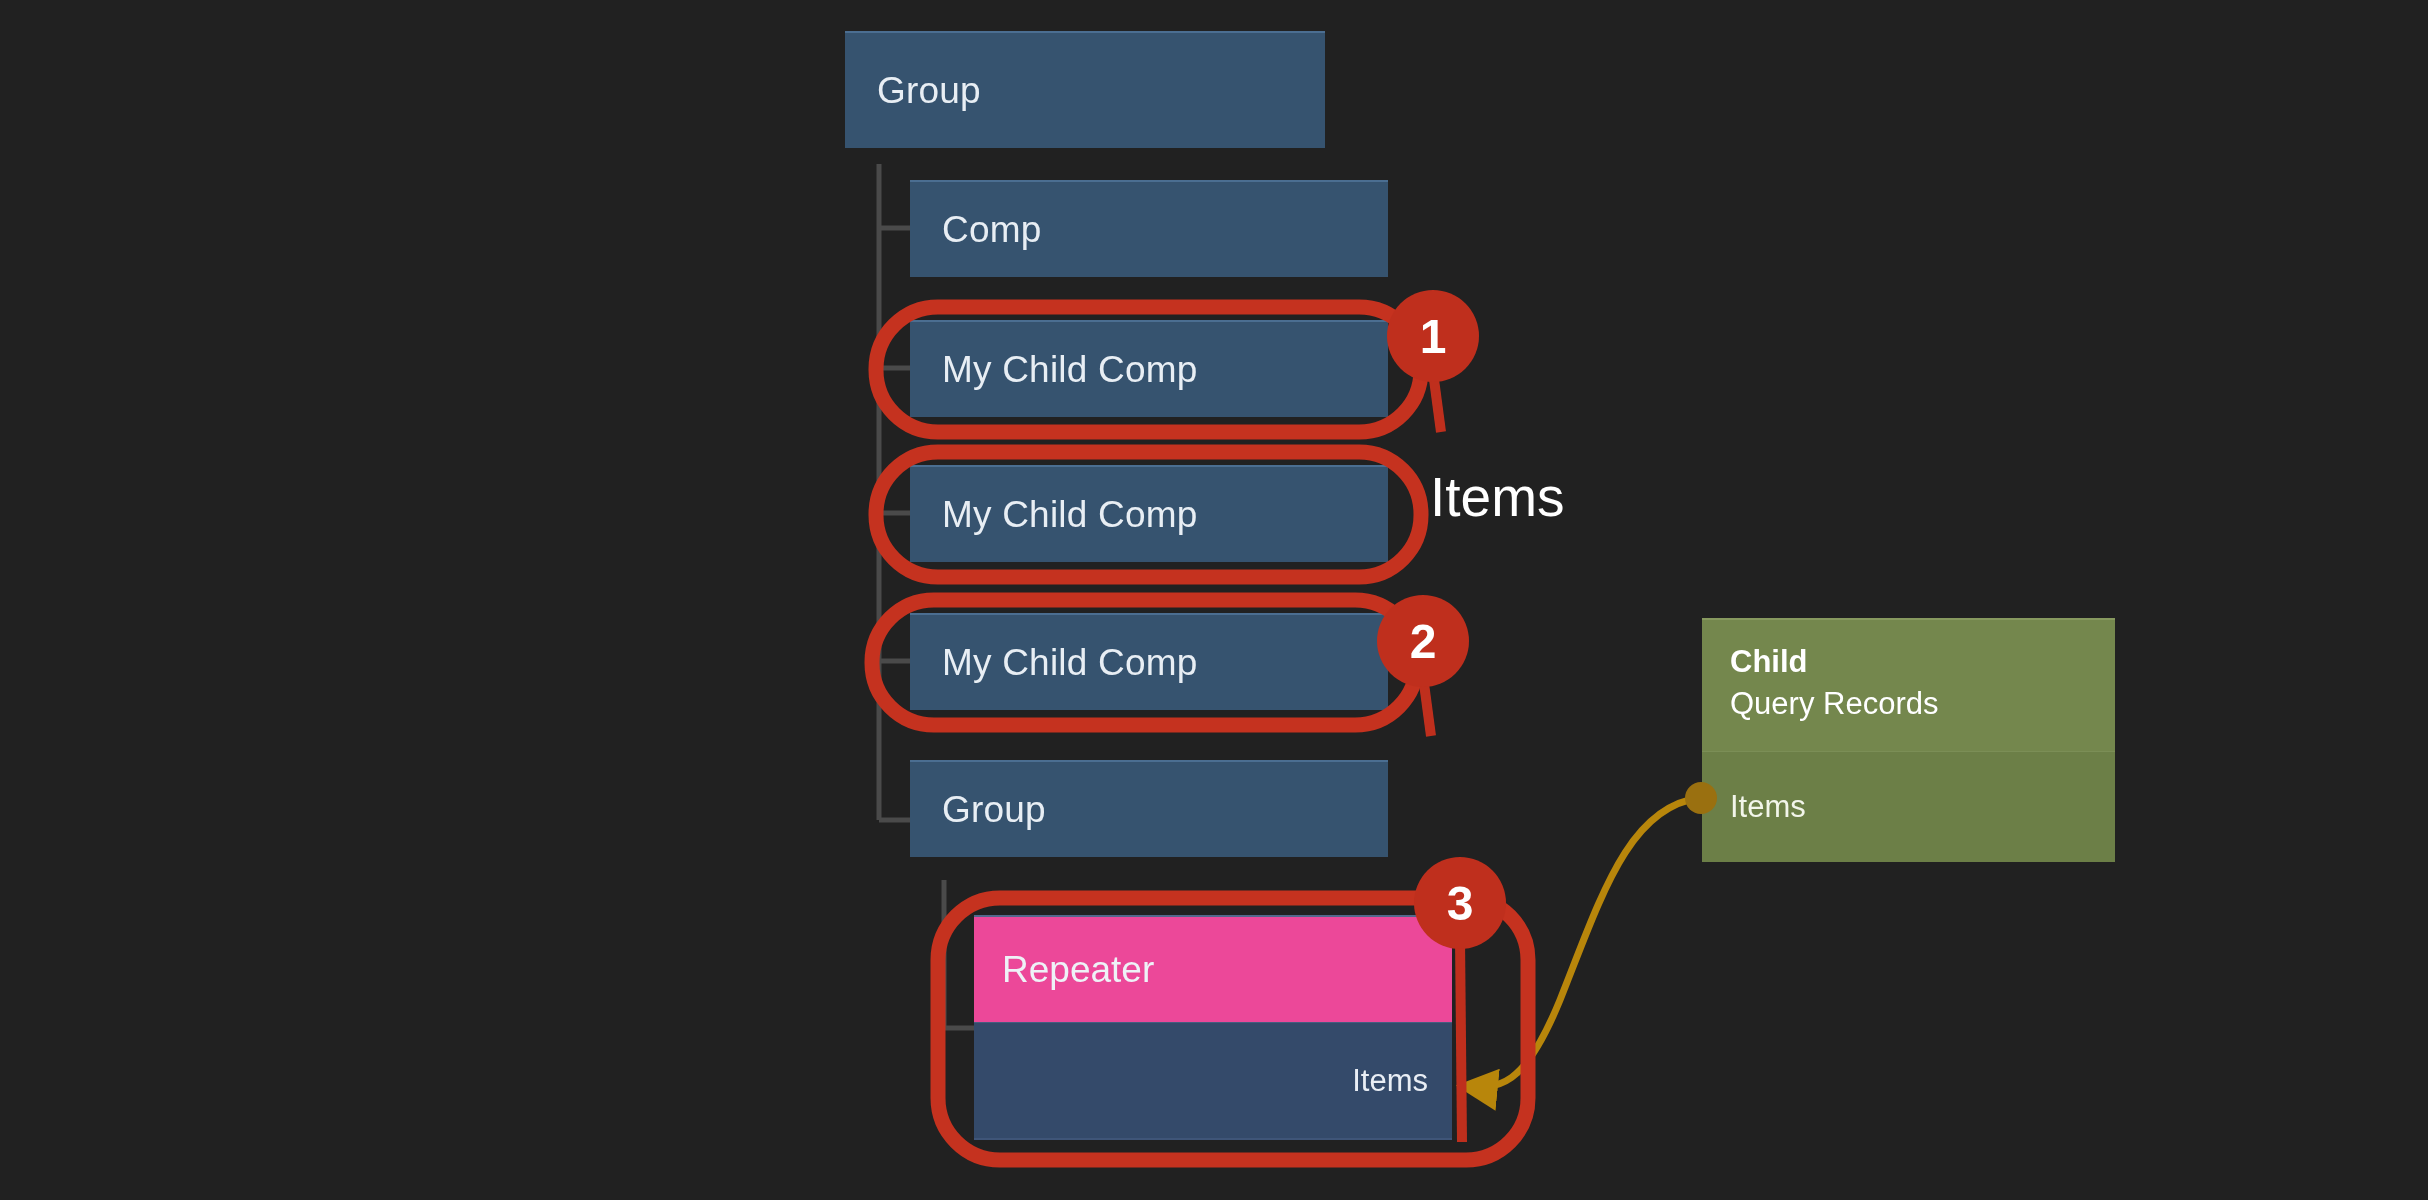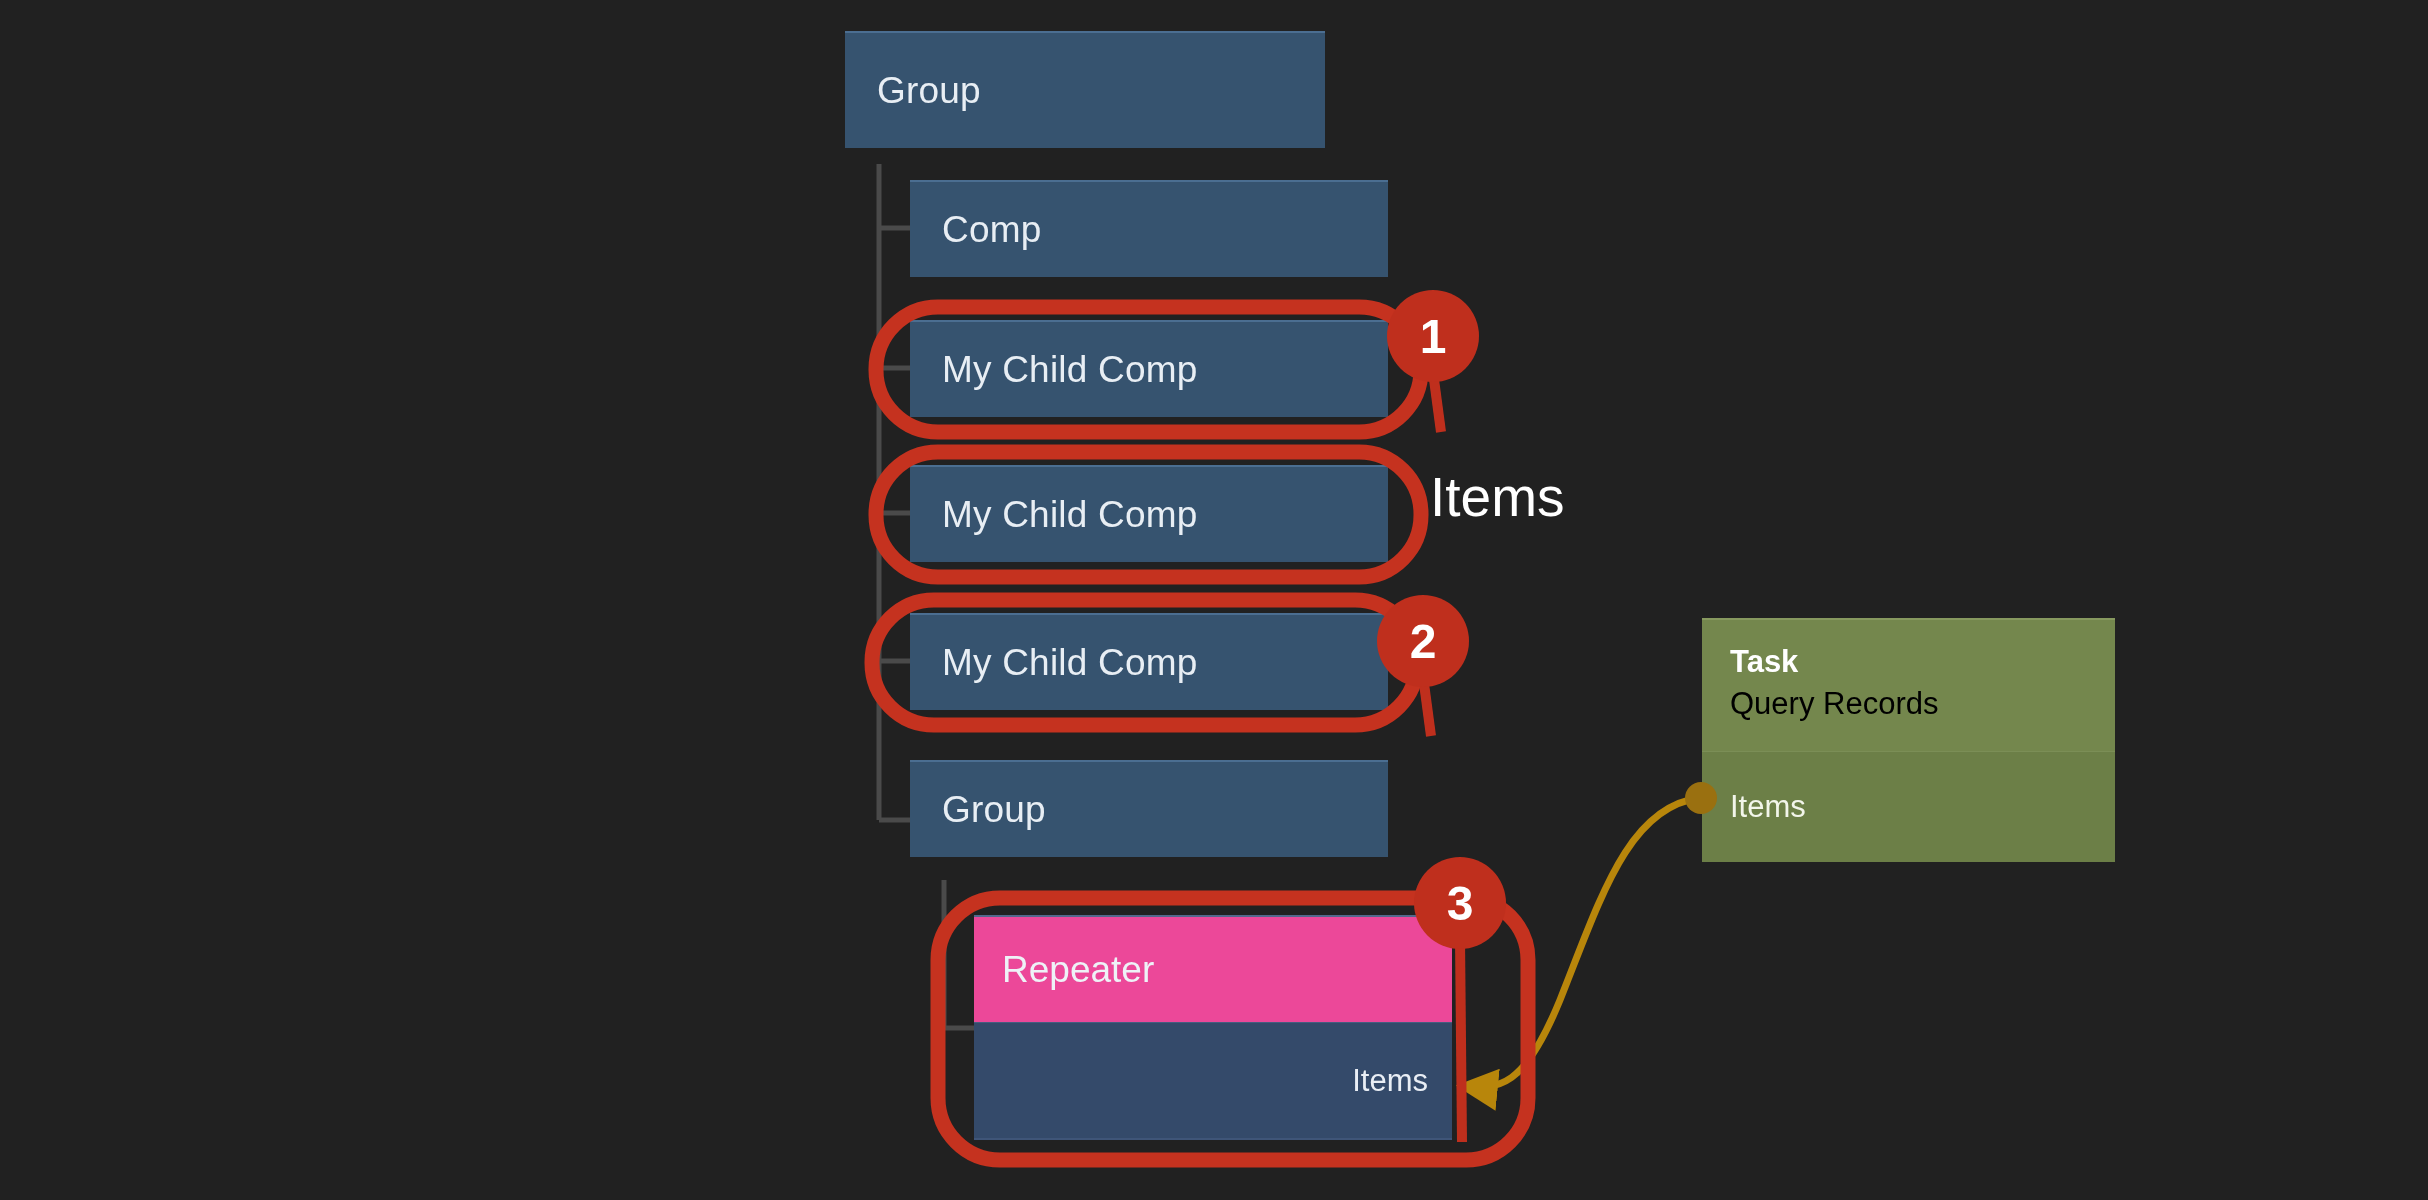--- a/index.html
+++ b/index.html
@@ -108,21 +108,21 @@
     top: 24px;
     color: #ffffff;
     font-size: 31px;
     font-weight: bold;
     white-space: nowrap;
   }
   #node-task .tk-subtitle {
     position: absolute;
     left: 28px;
     top: 66px;
-    color: #000000;
+    color: #ffffff;
     font-size: 31px;
     white-space: nowrap;
   }
   #node-task .tk-body {
     position: relative;
     height: 110px;
     background: #6c7f47;
     border-top: 1px solid #7b8e56;
   }
   #node-task .tk-port-label {
@@ -222,21 +222,21 @@
     <div class="rp-header">
       <span class="rp-title">Repeater</span>
     </div>
     <div class="rp-body">
       <span class="rp-port-label">Items</span>
     </div>
   </div>
 
   <div id="node-task">
     <div class="tk-header">
-      <span class="tk-title">Task</span>
+      <span class="tk-title">Child</span>
       <span class="tk-subtitle">Query Records</span>
     </div>
     <div class="tk-body">
       <span class="tk-port-label">Items</span>
     </div>
   </div>
 
   <svg class="overlay">
     <defs>
       <marker id="gold-arrow" viewBox="0 0 10 10" refX="9" refY="5" markerWidth="6" markerHeight="6" orient="auto-start-reverse">

